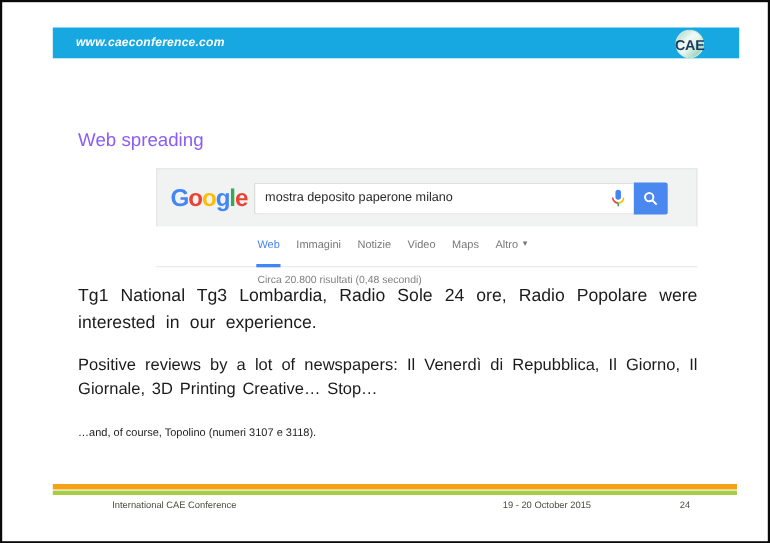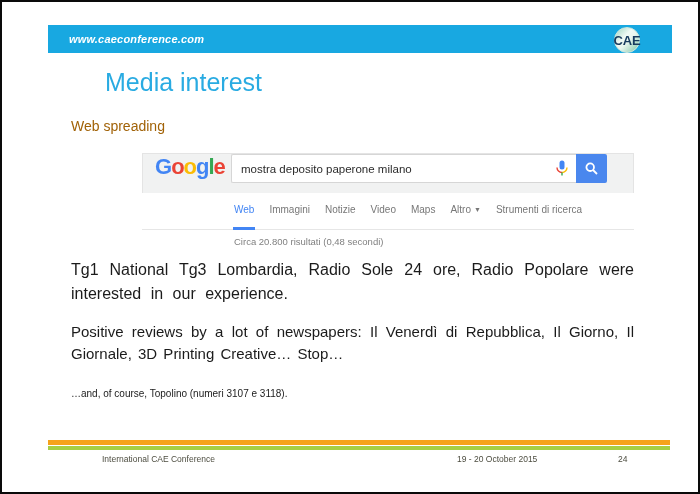--- a/index.html
+++ b/index.html
@@ -15,26 +15,26 @@
   }
   .header-url{color:#ffffff;font-size:11px;font-weight:700;margin-left:21px;letter-spacing:.2px;font-style:italic;}
   .cae-logo{
     position:absolute;right:32px;top:2px;width:24px;height:24px;border-radius:50%;
     background:linear-gradient(135deg,#9fd4c0 0%,#f0f9f4 38%,#e8f5ee 55%,#7cc3a4 100%);
     border:1px solid #cfe8dd;display:flex;align-items:center;justify-content:center;
   }
   .cae-logo span{font-size:13px;font-weight:700;color:#173a5e;letter-spacing:-.2px;}
   
   .slide-title{position:absolute;left:103px;top:66px;font-size:25px;color:#29abe2;}
-  .slide-subtitle{position:absolute;left:69px;top:116px;font-size:14px;color:#a16207;}
+  .slide-subtitle{position:absolute;left:69px;top:116px;font-size:17px;color:#8b5cf6;}
   
   .gcard{position:absolute;left:140px;top:151px;width:492px;background:#fff;}
   .g-top{
-    height:40px;background:#f1f2f2;border:1px solid #e4e4e4;border-bottom:none;
-    display:flex;box-sizing:border-box;
+    height:53px;background:#f1f2f2;border:1px solid #e4e4e4;border-bottom:none;
+    display:flex;align-items:center;box-sizing:border-box;
   }
   .g-logo{margin-left:12px;font-size:22px;font-weight:600;letter-spacing:-1px;width:76px;flex:none;}
   .g-logo .l1,.g-logo .l4{color:#4285f4;}
   .g-logo .l2,.g-logo .l6{color:#ea4335;}
   .g-logo .l3{color:#fbbc05;}
   .g-logo .l5{color:#34a853;}
   .g-searchrow{flex:1;display:flex;height:29px;margin-right:26px;}
   .g-searchbox{flex:1;position:relative;}
   .g-searchbox input{
     width:100%;height:100%;box-sizing:border-box;border:1px solid #d6d6d6;border-right:none;
@@ -74,21 +74,20 @@
 
 <div class="frame">
 
   <div class="header-bar">
     <span class="header-url">www.caeconference.com</span>
     <div class="cae-logo">
       <span>CAE</span>
     </div>
   </div>
 
-  <div class="slide-title">Media interest</div>
   <div class="slide-subtitle">Web spreading</div>
 
   <div class="gcard">
     <div class="g-top">
       <div class="g-logo"><span class="l1">G</span><span class="l2">o</span><span class="l3">o</span><span class="l4">g</span><span class="l5">l</span><span class="l6">e</span></div>
       <div class="g-searchrow">
         <div class="g-searchbox">
           <input type="text" value="mostra deposito paperone milano" style="">
           <svg class="g-mic" viewBox="0 0 12 17">
             <rect x="3.5" y="0.5" width="5" height="9" rx="2.5" fill="#4285f4"></rect>
@@ -105,21 +104,20 @@
         </button>
       </div>
     </div>
     <div class="g-tabs">
       <span class="g-tab active">Web</span>
       <span class="g-tab">Immagini</span>
       <span class="g-tab">Notizie</span>
       <span class="g-tab">Video</span>
       <span class="g-tab">Maps</span>
       <span class="g-tab"><span>Altro</span><span class="arrow">▼</span></span>
-      <span class="g-tab">Strumenti di ricerca</span>
     </div>
     <div class="g-stats">Circa 20.800 risultati (0,48 secondi)</div>
   </div>
 
   <div class="para p1">Tg1 National Tg3 Lombardia, Radio Sole 24 ore, Radio Popolare were interested in our experience.</div>
   <div class="para p2">Positive reviews by a lot of newspapers: Il Venerdì di Repubblica, Il Giorno, Il Giornale, 3D Printing Creative… Stop…</div>
   <div class="para p3">…and, of course, Topolino (numeri 3107 e 3118).</div>
 
   <div class="stripe-orange"></div>
   <div class="stripe-green"></div>

